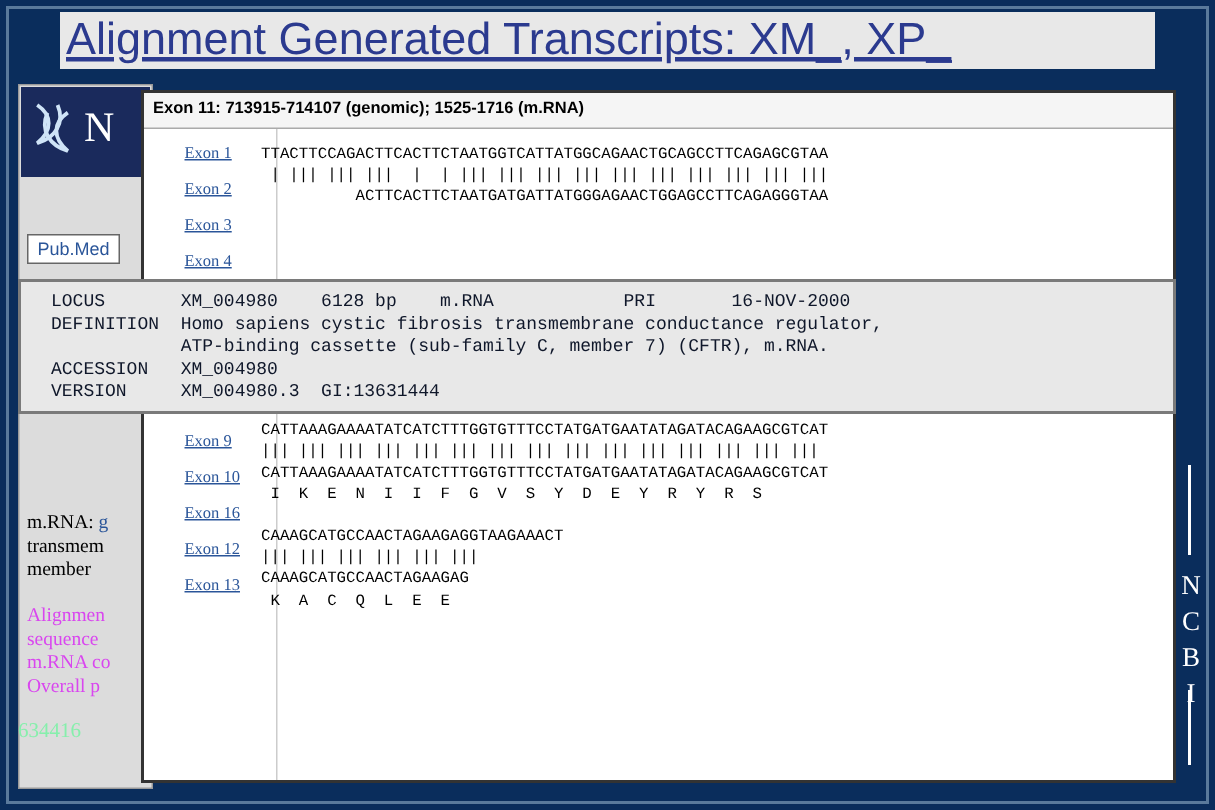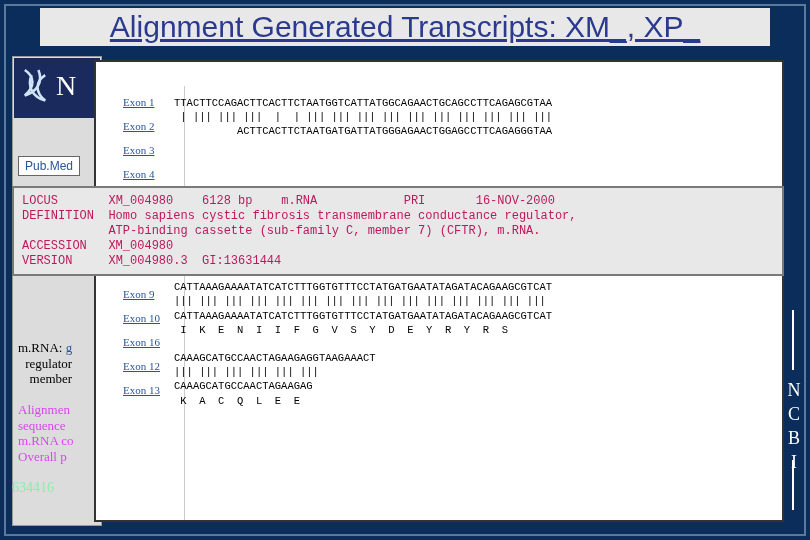--- a/index.html
+++ b/index.html
@@ -21,21 +21,20 @@
     position: absolute;
     top: 8px;
     left: 40px;
     right: 40px;
     font-size: 30px;
     color: #2b3a8f;
     background: #e8e8e8;
     text-decoration: underline;
     padding: 2px 4px;
     font-family: Arial, sans-serif;
-    text-align: center;
   }
   .ncbi-side {
     position: absolute;
     right: 6px;
     top: 380px;
     color: #fff;
     font-family: "Times New Roman", serif;
     font-size: 18px;
     letter-spacing: 4px;
     writing-mode: vertical-rl;
@@ -100,21 +99,20 @@
     border: 1px solid #666;
   }
   .mrna-snip {
     position: absolute;
     top: 340px;
     left: 18px;
     font-family: "Times New Roman", serif;
     font-size: 13px;
     color: #000;
     line-height: 1.2;
-    text-align: right;
   }
   .mrna-snip .g { color: #2a5599; text-decoration: underline; }
   .align-snip {
     position: absolute;
     top: 402px;
     left: 18px;
     font-family: "Times New Roman", serif;
     font-size: 13px;
     color: #d946ef;
     line-height: 1.2;
@@ -180,24 +178,24 @@
   }
   
   .record-box {
     position: absolute;
     top: 186px;
     left: 12px;
     width: 772px;
     height: 90px;
     background: #e8e8e8;
     border: 2px solid #7a7a7a;
-    padding: 6px 8px;
+    padding: 6px 20px;
     font-family: "Courier New", monospace;
     font-size: 12px;
-    color: #be185d;
+    color: #0f172a;
     white-space: pre;
     line-height: 1.25;
   }
 </style>
 </head>
 <body>
 
 <div class="outer-border"></div>
 
 <div class="title">Alignment Generated Transcripts: XM_, XP_</div>
@@ -211,34 +209,35 @@
 <svg class="swirl" viewBox="0 0 40 48">
   <path d="M8 4 C 20 12, 20 24, 8 34 C 22 30, 30 18, 24 4" stroke="#cfe4f7" stroke-width="3" fill="none"></path>
   <path d="M32 10 C 20 18, 20 30, 32 40 C 18 36, 10 24, 16 10" stroke="#cfe4f7" stroke-width="3" fill="none"></path>
 </svg>
 <div class="logo-n">N</div>
 
 <div class="pubmed-btn">Pub.Med</div>
 
 <div class="mrna-snip">
   <span>m.RNA: </span><span class="g">g</span><br>
-  <span>regulator</span><br>
+  <span>transmem</span><br>
   <span>member </span>
 </div>
 
 <div class="align-snip">
   <span>Alignmen</span><br>
   <span>sequence</span><br>
   <span>m.RNA co</span><br>
   <span>Overall p</span>
 </div>
 
 <div class="num-bottom">634416</div>
 
 <div class="align-window">
+  <div class="exon-header">Exon 11: 713915-714107 (genomic); 1525-1716 (m.RNA)</div>
   <div class="exon-list">
     <div>Exon 1</div>
     <div>Exon 2</div>
     <div>Exon 3</div>
     <div>Exon 4</div>
     <div>Exon 5</div>
     <div>Exon 6</div>
     <div>Exon 7</div>
     <div>Exon 8</div>
     <div>Exon 9</div>

